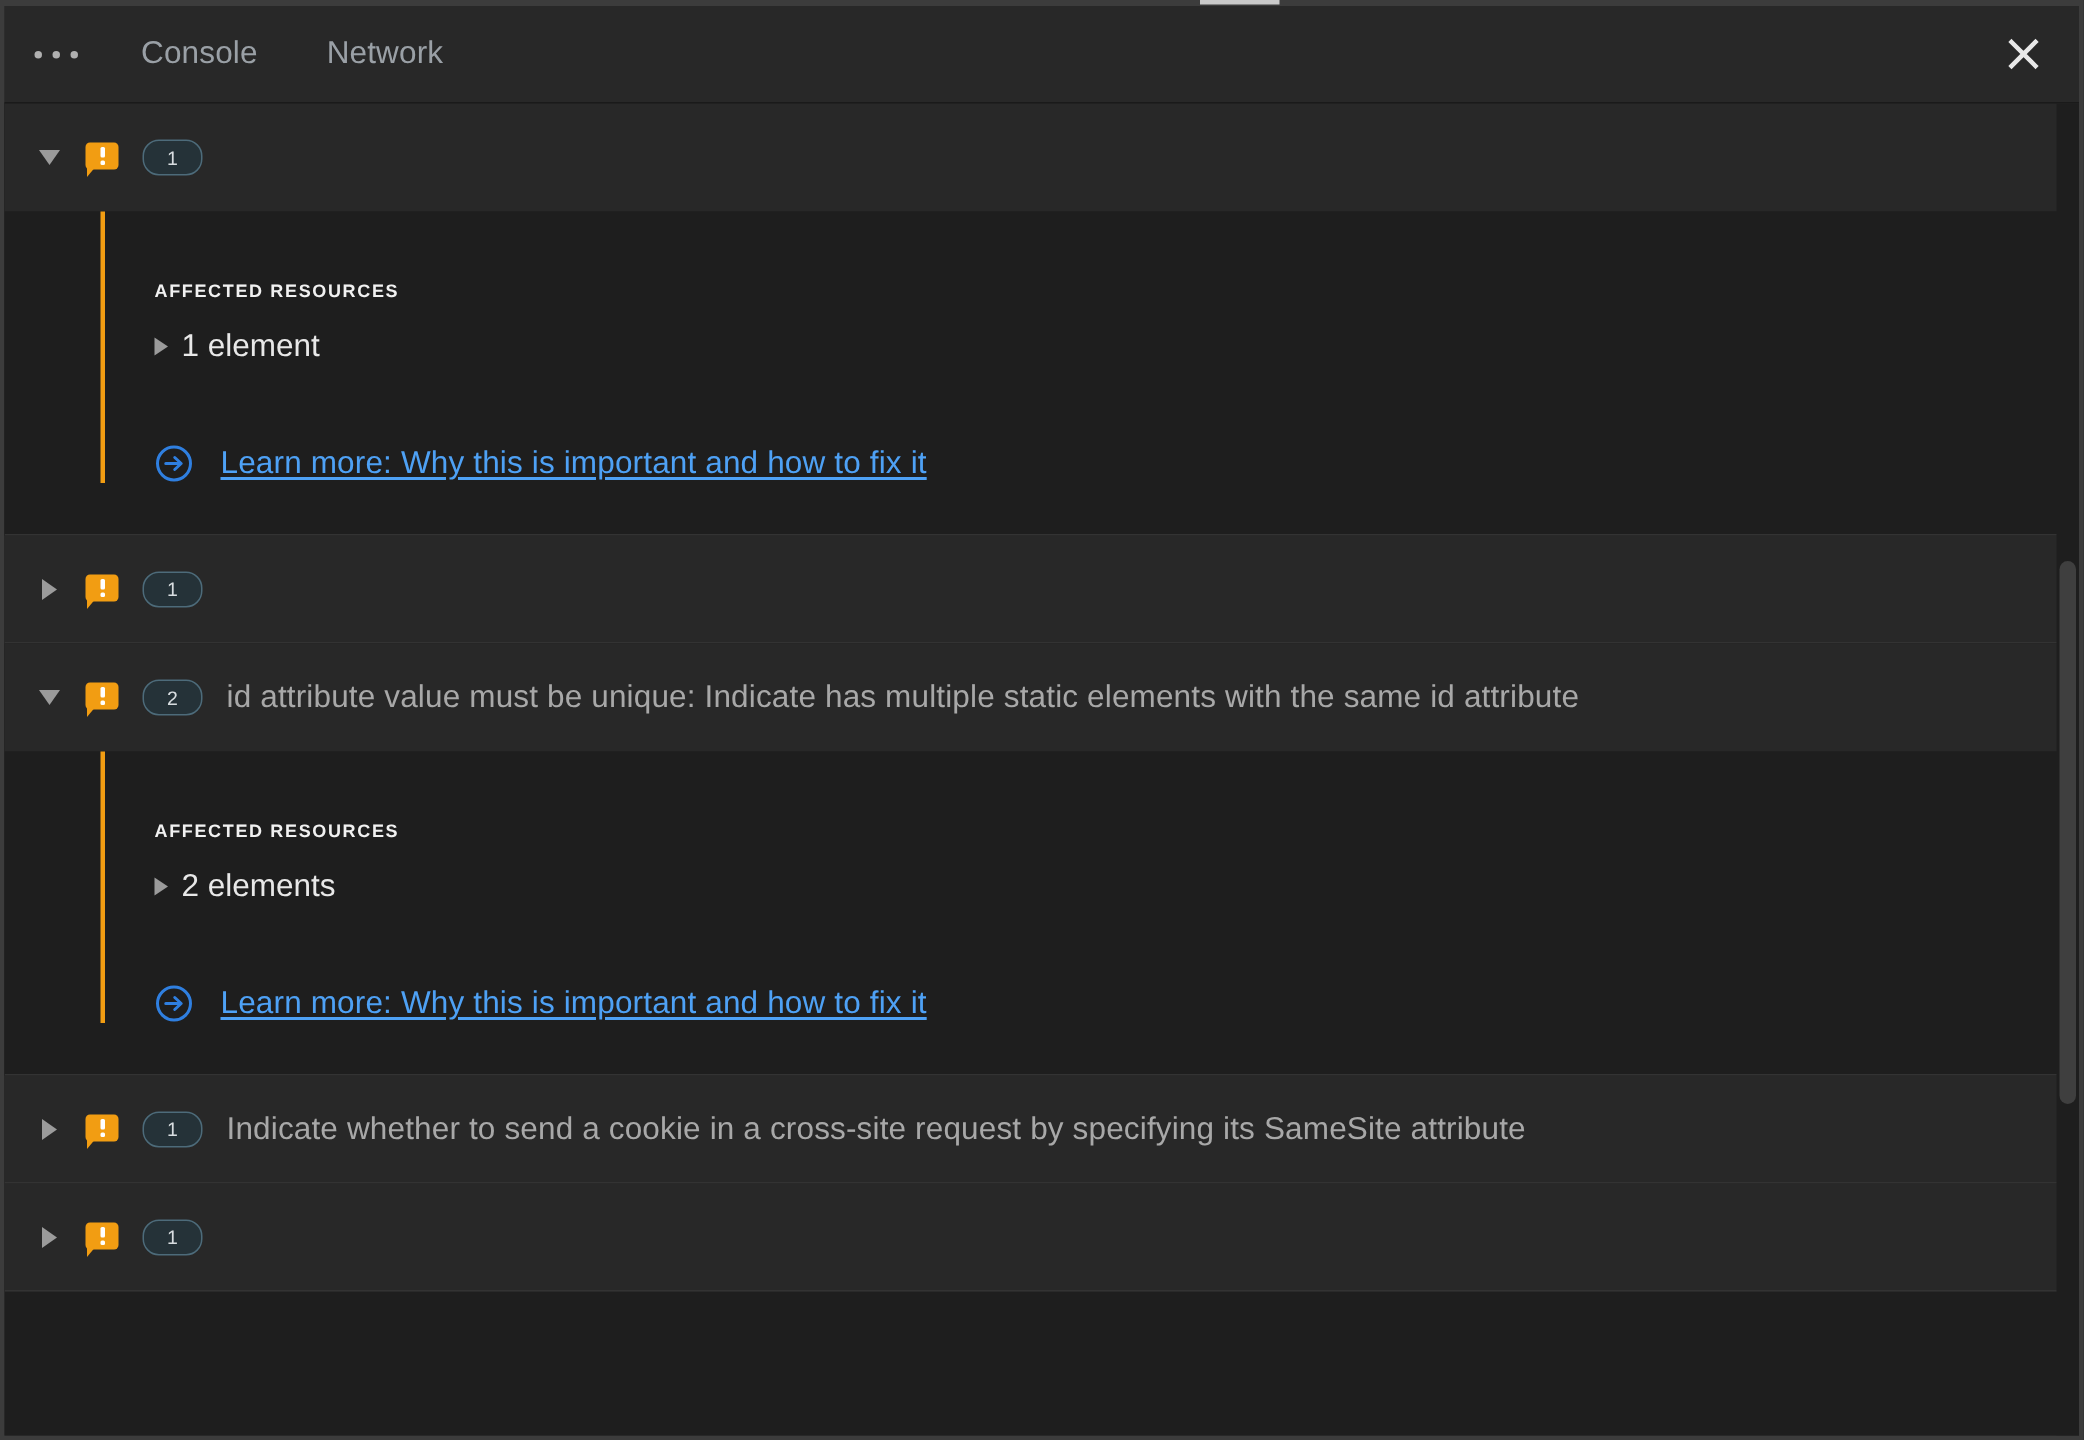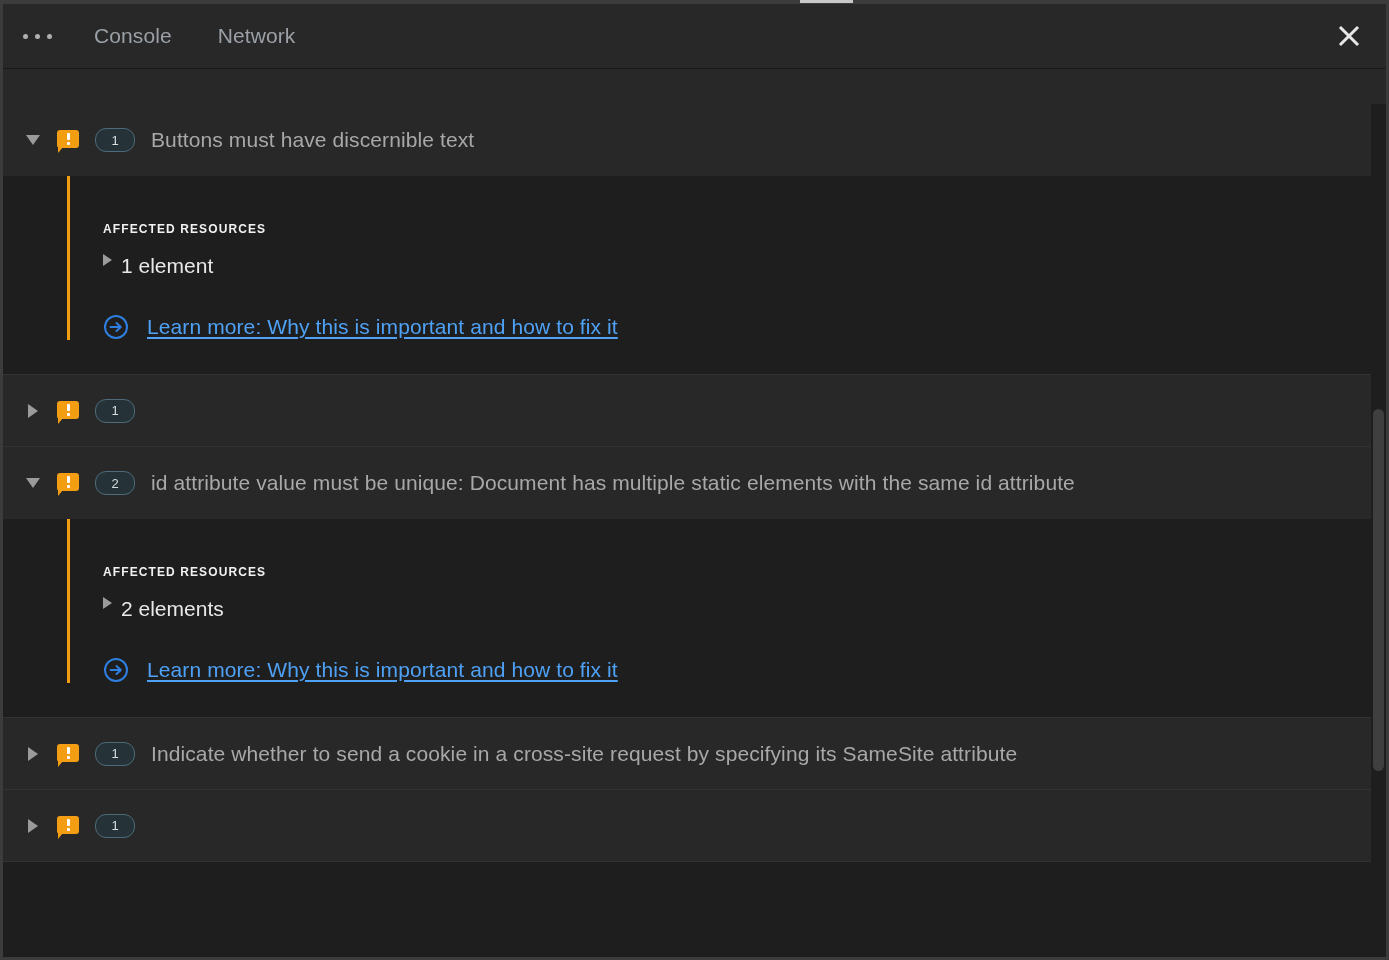--- a/index.html
+++ b/index.html
@@ -22,21 +22,20 @@
     width: 1389px;
     height: 960px;
     background: #282828;
     box-sizing: border-box;
     border-left: 3px solid #3c3c3c;
     border-right: 3px solid #3c3c3c;
     border-bottom: 3px solid #3c3c3c;
     border-top: 4px solid #3c3c3c;
     display: flex;
     flex-direction: column;
-    gap: 35px;
   }
 
   
   .tabbar {
     position: relative;
     height: 64px;
     flex: 0 0 64px;
     background: #282828;
     display: flex;
     align-items: stretch;
@@ -246,41 +245,41 @@
   .section-label {
     color: #f1f1f1;
     font-size: 12px;
     font-weight: bold;
     letter-spacing: 1.1px;
     margin: 26px 0 0 0;
   }
 
   .resource-row {
     display: flex;
-    align-items: flex-start;
+    align-items: center;
     margin-top: 18px;
   }
   .resource-row .mini-twisty {
     width: 0;
     height: 0;
     border-top: 6px solid transparent;
     border-bottom: 6px solid transparent;
     border-left: 9px solid #9b9b9b;
     margin-right: 9px;
     flex: 0 0 auto;
   }
   .resource-text {
     color: #e8e8e8;
     font-size: 21px;
   }
 
   .learn-more {
     display: flex;
     align-items: center;
-    margin-top: 36px;
+    margin-top: 53px;
   }
   .learn-more .arrow-icon {
     flex: 0 0 auto;
     width: 26px;
     height: 26px;
     margin-right: 18px;
   }
   .learn-more a {
     color: #4ea1f5;
     font-size: 21px;
@@ -351,21 +350,20 @@
         <div class="twisty expanded">
             <b></b>
           </div>
         <div class="warn-icon">
           <span class="bubble"></span>
             <span class="tail"></span>
           <span class="bang"></span>
             <span class="dot"></span>
         </div>
         <div class="count-badge">1</div>
-        <div class="issue-title">Buttons must have discernible text</div>
       </div>
 
       <div class="issue-body">
         <div class="accent-bar"></div>
         <div class="body-inner">
           <div class="section-label">AFFECTED RESOURCES</div>
           <div class="resource-row">
             <span class="mini-twisty"></span>
             <span class="resource-text">1 element</span>
           </div>
@@ -400,21 +398,21 @@
         <div class="twisty expanded">
             <b></b>
           </div>
         <div class="warn-icon">
           <span class="bubble"></span>
             <span class="tail"></span>
           <span class="bang"></span>
             <span class="dot"></span>
         </div>
         <div class="count-badge">2</div>
-        <div class="issue-title">id attribute value must be unique: Document has multiple static elements with the same id attribute</div>
+        <div class="issue-title">id attribute value must be unique: Indicate has multiple static elements with the same id attribute</div>
       </div>
 
       <div class="issue-body">
         <div class="accent-bar"></div>
         <div class="body-inner">
           <div class="section-label">AFFECTED RESOURCES</div>
           <div class="resource-row">
             <span class="mini-twisty"></span>
             <span class="resource-text">2 elements</span>
           </div>

